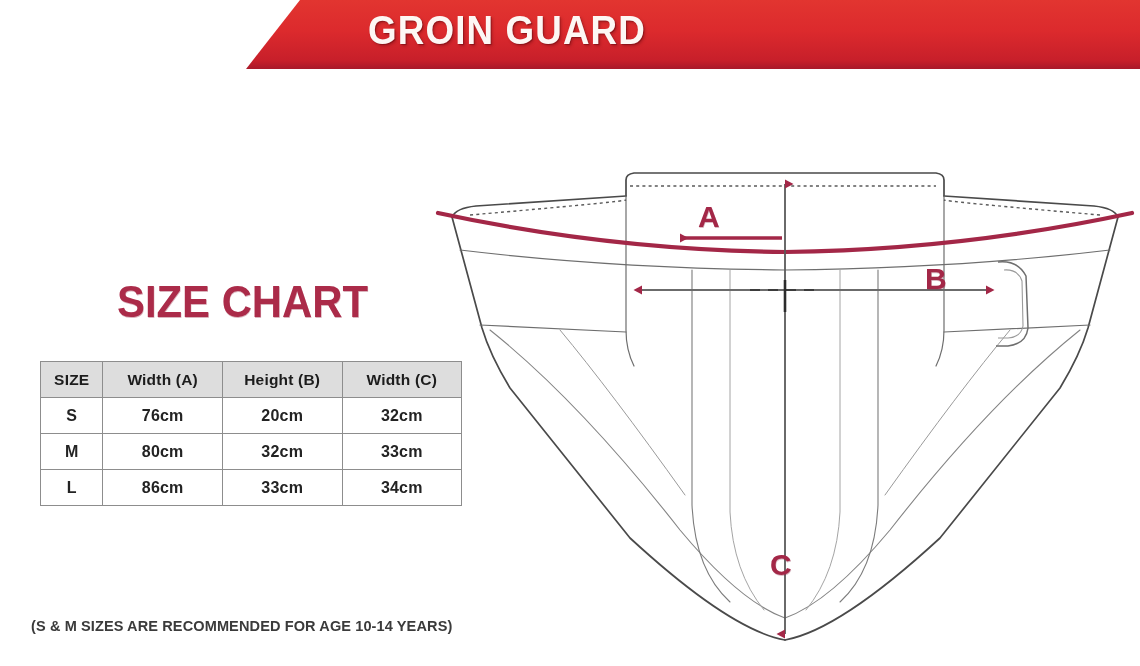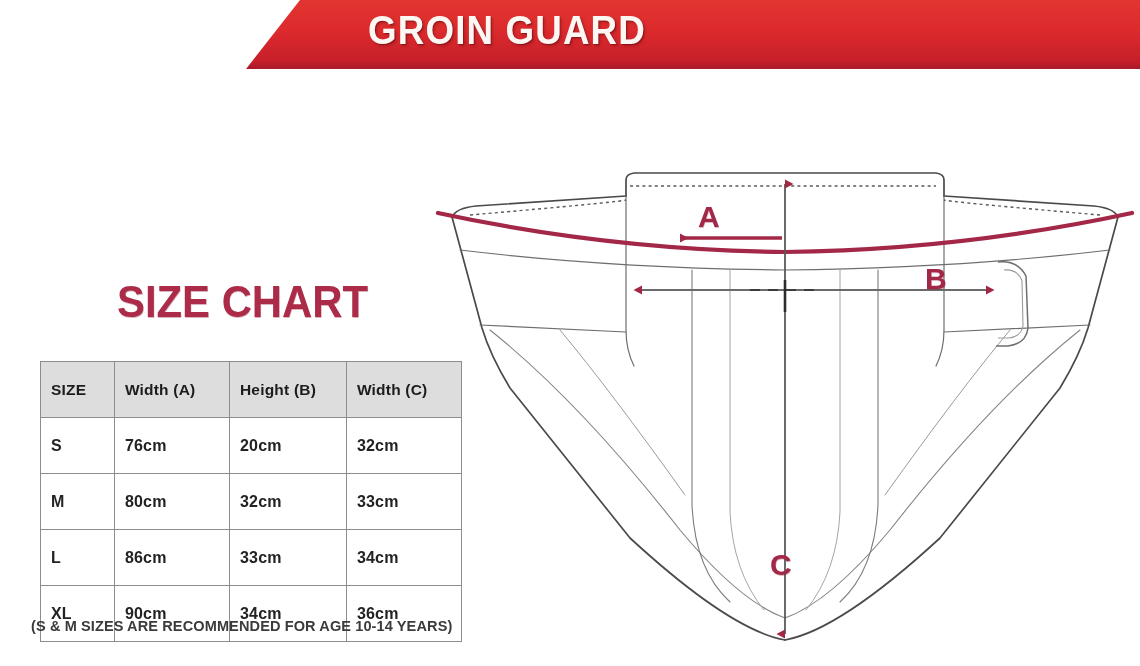--- a/index.html
+++ b/index.html
@@ -50,25 +50,25 @@
 
   
   .size-table{
     position:absolute;left:40px;top:361px;
     border-collapse:collapse;
     width:422px;
     background:#ffffff;
   }
   .size-table th,.size-table td{
     border:1px solid #8d8d8d;
-    text-align:left;
+    text-align:center;
     font-size:16px;
     font-weight:bold;
     color:#232323;
-    padding:10px;
+    padding:0;
     height:35px;
     font-family:"Liberation Sans", sans-serif;
     letter-spacing:0.2px;
   }
   .size-table thead th{
     background:#dddddd;
     font-size:15.5px;
     color:#1c1c1c;
   }
   .col-size{width:62px;}
@@ -135,26 +135,20 @@
         <td>80cm</td>
         <td>32cm</td>
         <td>33cm</td>
       </tr>
       <tr>
         <td>L</td>
         <td>86cm</td>
         <td>33cm</td>
         <td>34cm</td>
       </tr>
-      <tr>
-        <td>XL</td>
-        <td>90cm</td>
-        <td>34cm</td>
-        <td>36cm</td>
-      </tr>
     </tbody>
   </table>
 
   <div class="footnote">(S &amp; M SIZES ARE RECOMMENDED FOR AGE 10-14 YEARS)</div>
 
   <div class="diagram">
 
     <svg width="710" height="520" viewBox="0 0 710 520">
       <defs>
         <marker id="arrowLeftCrimson" markerWidth="11" markerHeight="11" refX="9" refY="5.5" orient="auto" markerUnits="userSpaceOnUse">

